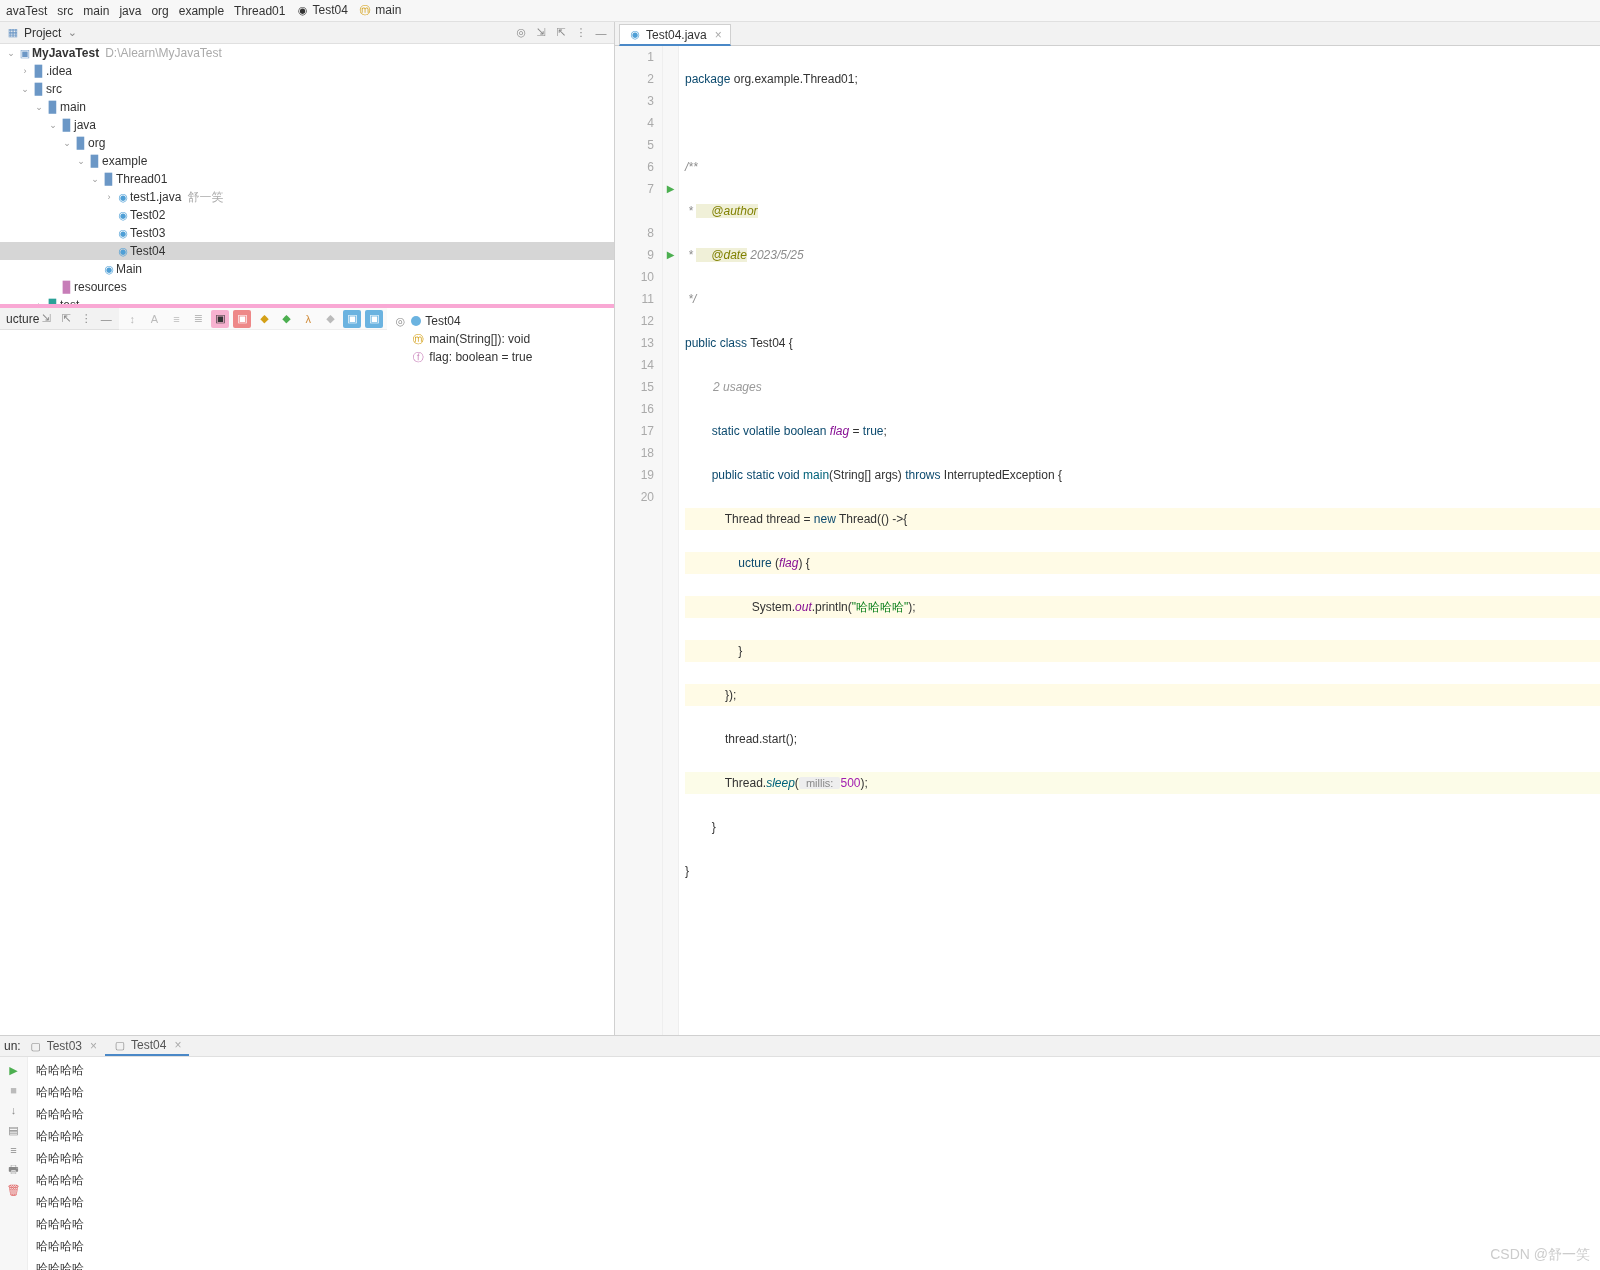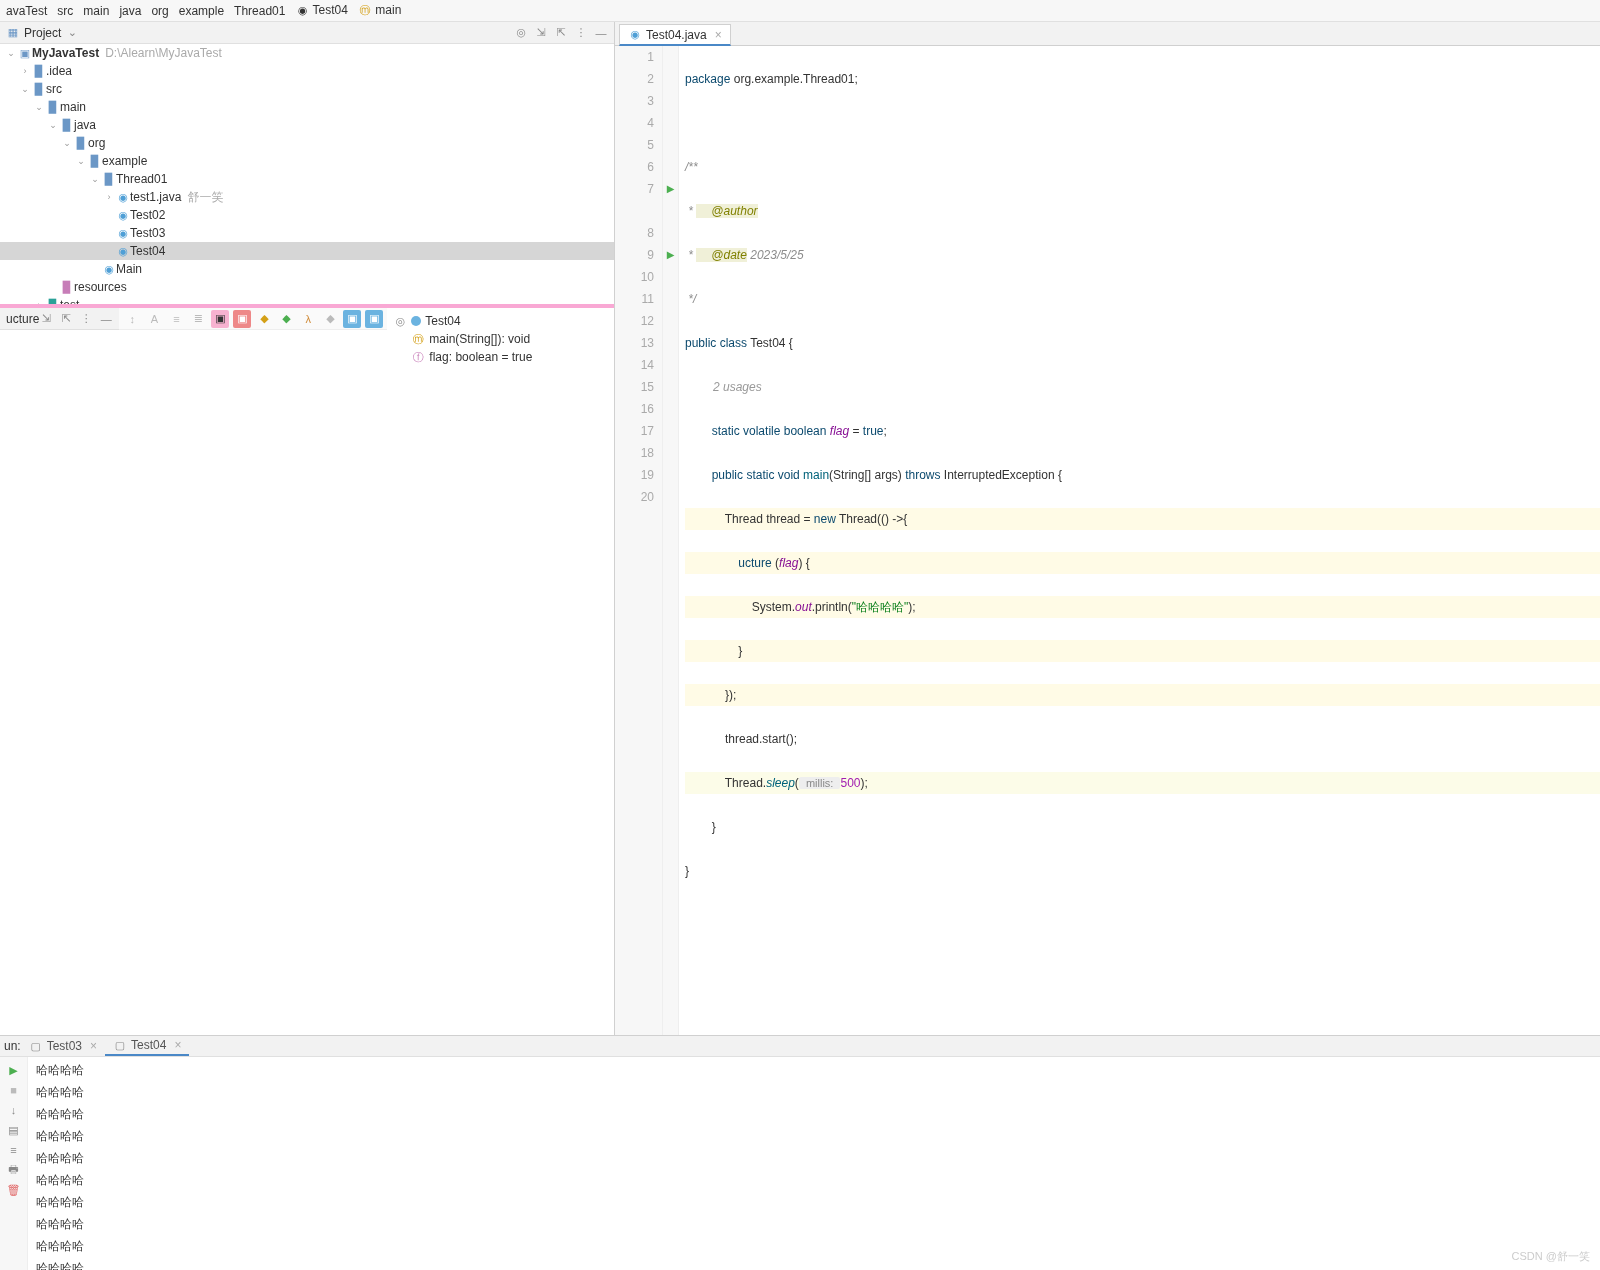--- a/index.html
+++ b/index.html
@@ -56,21 +56,21 @@
 .fn { color: #00627a; }
 .hint { color: #999; font-style: italic; }
 .hint-box { background: #eee; color: #888; padding: 0 4px; border-radius: 2px; font-style: normal; font-size: 11px; }
 .bottom { height: 235px; border-top: 1px solid #d0d0d0; display: flex; flex-direction: column; }
 .run-tabs { height: 22px; display: flex; align-items: center; gap: 0; background: #f2f2f2; border-bottom: 1px solid #e0e0e0; padding-left: 4px; }
 .run-tab { height: 20px; display: flex; align-items: center; gap: 4px; padding: 0 8px; color: #555; }
 .run-tab.act { border-bottom: 2px solid #4a88c7; }
 .run-body { flex: 1; display: flex; }
 .run-tools { width: 28px; background: #f7f7f7; border-right: 1px solid #eee; display: flex; flex-direction: column; align-items: center; gap: 6px; padding-top: 6px; }
 .console { flex: 1; font-family: Consolas, monospace; font-size: 13px; line-height: 22px; padding: 2px 8px; overflow: auto; }
-.watermark { position: fixed; right: 10px; bottom: 6px; color: #ccc; font-size: 11px; }
+.watermark { position: fixed; right: 10px; bottom: 6px; color: #ccc; font-size: 14px; }
 </style>
 </head>
 <body>
 
 <div class="breadcrumb">
   <span>avaTest</span>
   <span>src</span>
   <span>main</span>
   <span>java</span>
   <span>org</span>

